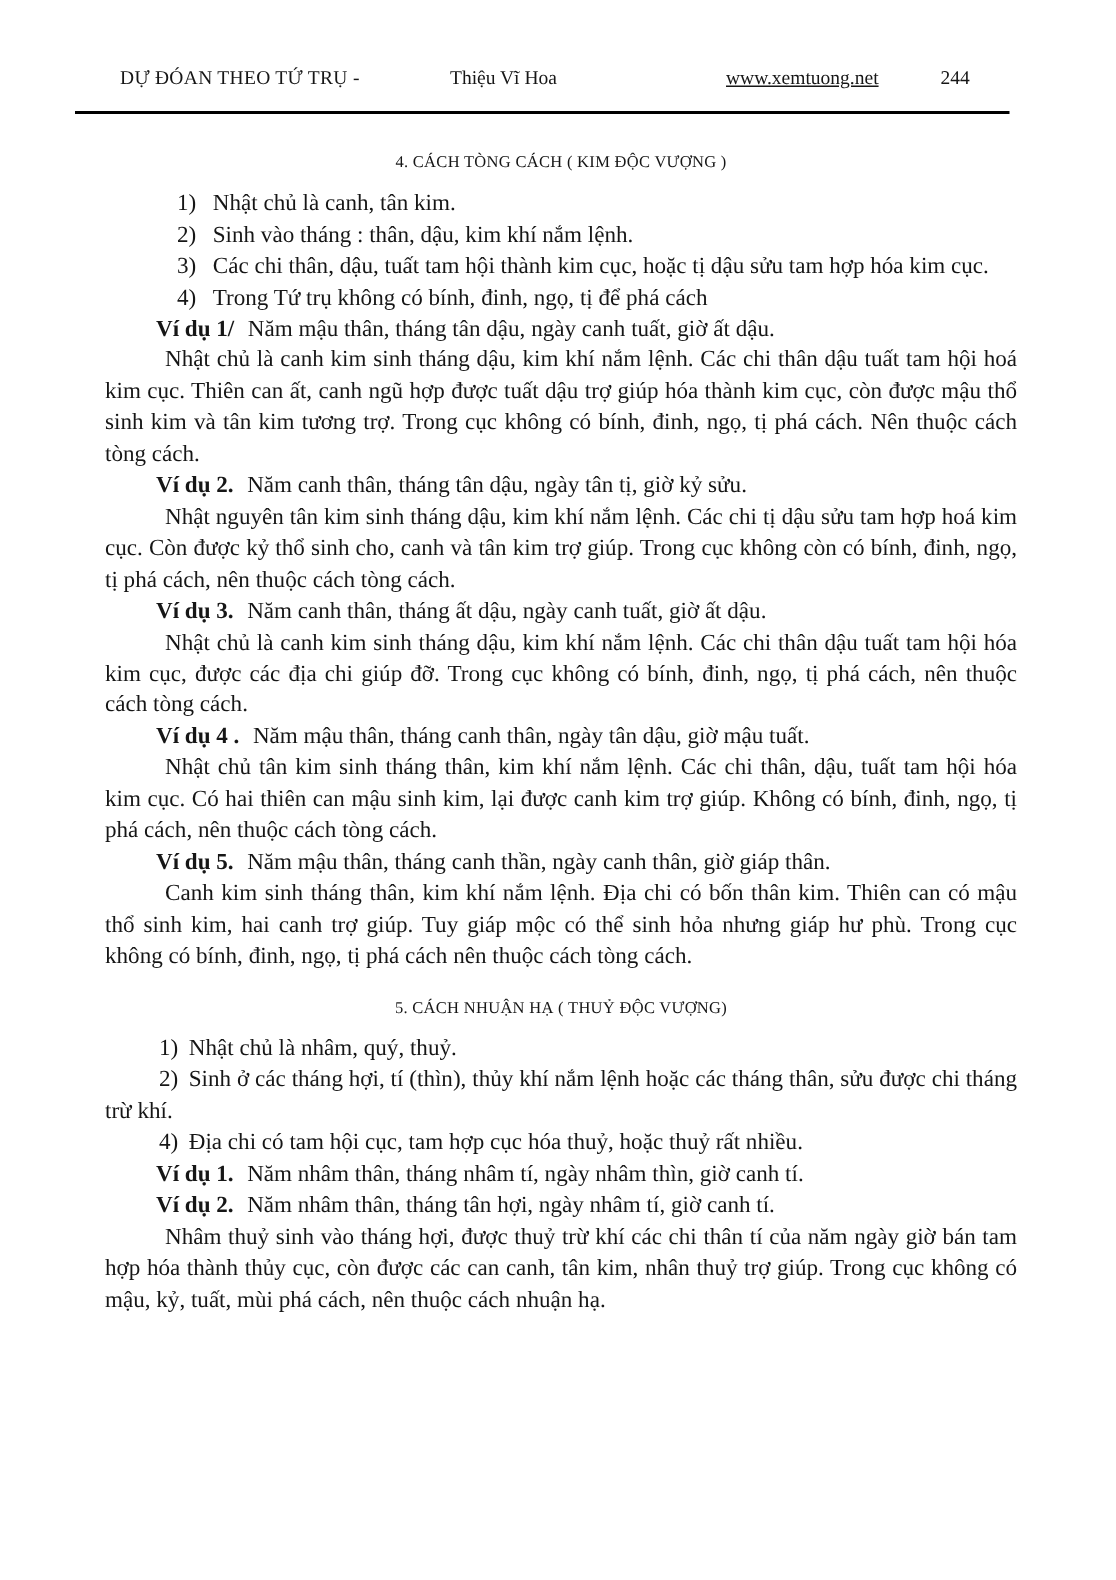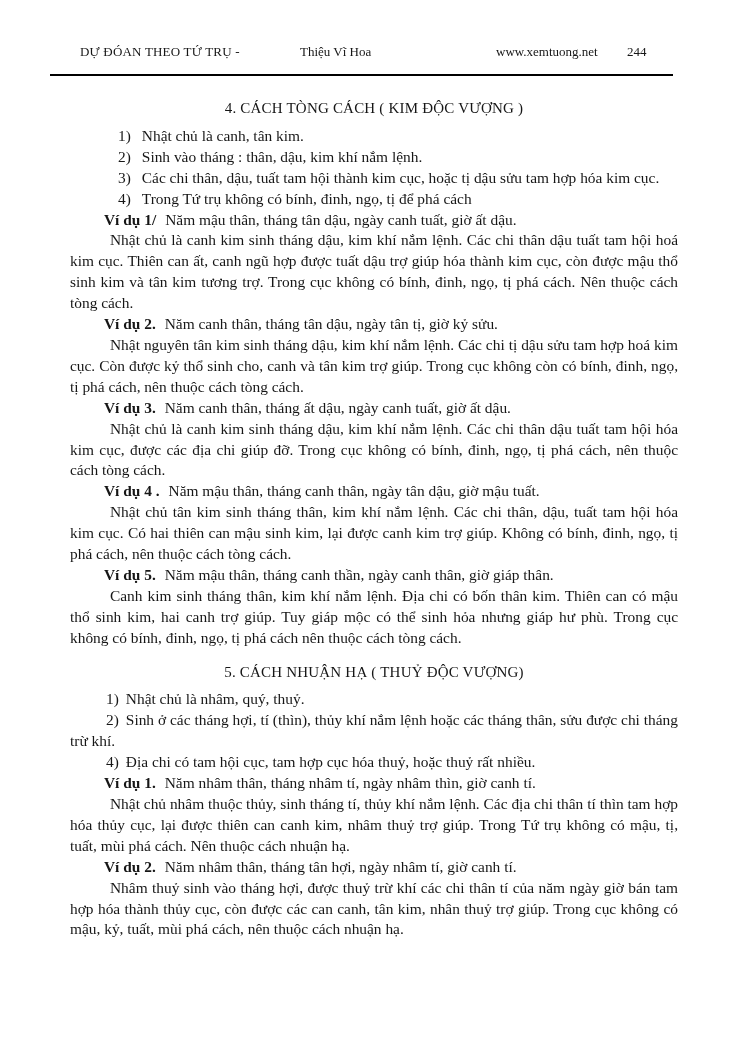--- a/index.html
+++ b/index.html
@@ -7,39 +7,39 @@
     width: 744px; height: 1053px;
     background: #ffffff;
     color: #161616;
     font-family: "Liberation Serif", serif;
     position: relative;
     overflow: hidden;
   }
   .hdr-item { position: absolute; top: 44px; font-size: 13px; white-space: nowrap; }
   .hdr-title  { left: 80px; letter-spacing: 0.2px; }
   .hdr-author { left: 300px; }
-  .hdr-site   { left: 496px; color: #161616; cursor: pointer; }
+  .hdr-site   { left: 484px; text-decoration: underline; color: #161616; cursor: pointer; }
   .hdr-page   { left: 627px; }
   .divider { position: absolute; top: 74px; left: 50px; width: 623px; height: 2px; background: #000; }
 
   .page-body {
     position: absolute; top: 85px; left: 70px; width: 608px;
     font-size: 15.4px; line-height: 20.9px;
     text-align: justify;
   }
   .page-body p { margin: 0; padding: 0; }
   .para        { text-indent: 40px; }
   .ex-line     { text-indent: 34px; }
   .ex-label    { font-weight: bold; margin-right: 9px; }
   .rule4       { text-indent: 48px; }
   .rule5       { text-indent: 36px; }
   .rule-num    { margin-right: 11px; }
   .rule5 .rule-num { margin-right: 7px; }
   .sec-heading {
-    font-size: 15px; font-weight: normal;
+    font-size: 11px; font-weight: normal;
     text-align: center; text-indent: 0;
     margin: 13px 0 7px 0 !important;
     letter-spacing: 0.2px;
   }
 </style>
 </head>
 <body>
 
 <header>
   <span class="hdr-item hdr-title">DỰ ĐÓAN THEO TỨ TRỤ -</span>
@@ -74,18 +74,17 @@
   <p class="ex-line"><span class="ex-label">Ví dụ 5.</span><span>Năm mậu thân, tháng canh thần, ngày canh thân, giờ giáp thân.</span></p>
   <p class="para">Canh kim sinh tháng thân, kim khí nắm lệnh. Địa chi có bốn thân kim. Thiên can có mậu thổ sinh kim, hai canh trợ giúp. Tuy giáp mộc có thể sinh hỏa nhưng giáp hư phù. Trong cục không có bính, đinh, ngọ, tị phá cách nên thuộc cách tòng cách.</p>
 
   <p class="sec-heading">5.  CÁCH NHUẬN HẠ ( THUỶ ĐỘC VƯỢNG)</p>
 
   <p class="rule5"><span class="rule-num">1)</span><span>Nhật chủ là nhâm, quý, thuỷ.</span></p>
   <p class="rule5"><span class="rule-num">2)</span><span>Sinh ở các tháng hợi, tí (thìn), thủy khí nắm lệnh hoặc các tháng thân, sửu được chi tháng trừ khí.</span></p>
   <p class="rule5"><span class="rule-num">4)</span><span>Địa chi có tam hội cục, tam hợp cục hóa thuỷ, hoặc thuỷ rất nhiều.</span></p>
 
   <p class="ex-line"><span class="ex-label">Ví dụ 1.</span><span>Năm nhâm thân, tháng nhâm tí, ngày nhâm thìn, giờ canh tí.</span></p>
-  <p class="para">Nhật chủ nhâm thuộc thủy, sinh tháng tí, thủy khí nắm lệnh. Các địa chi thân tí thìn tam hợp hóa thủy cục, lại được thiên can canh kim, nhâm thuỷ trợ giúp. Trong Tứ trụ không có mậu, tị, tuất, mùi phá cách. Nên thuộc cách nhuận hạ.</p>
 
   <p class="ex-line"><span class="ex-label">Ví dụ 2.</span><span>Năm nhâm thân, tháng tân hợi, ngày nhâm tí, giờ canh tí.</span></p>
   <p class="para">Nhâm thuỷ sinh vào tháng hợi, được thuỷ trừ khí các chi thân tí của năm ngày giờ bán tam hợp hóa thành thủy cục, còn được các can canh, tân kim, nhân thuỷ trợ giúp. Trong cục không có mậu, kỷ, tuất, mùi phá cách, nên thuộc cách nhuận hạ.</p>
 
 </main>
 
 </body></html>

